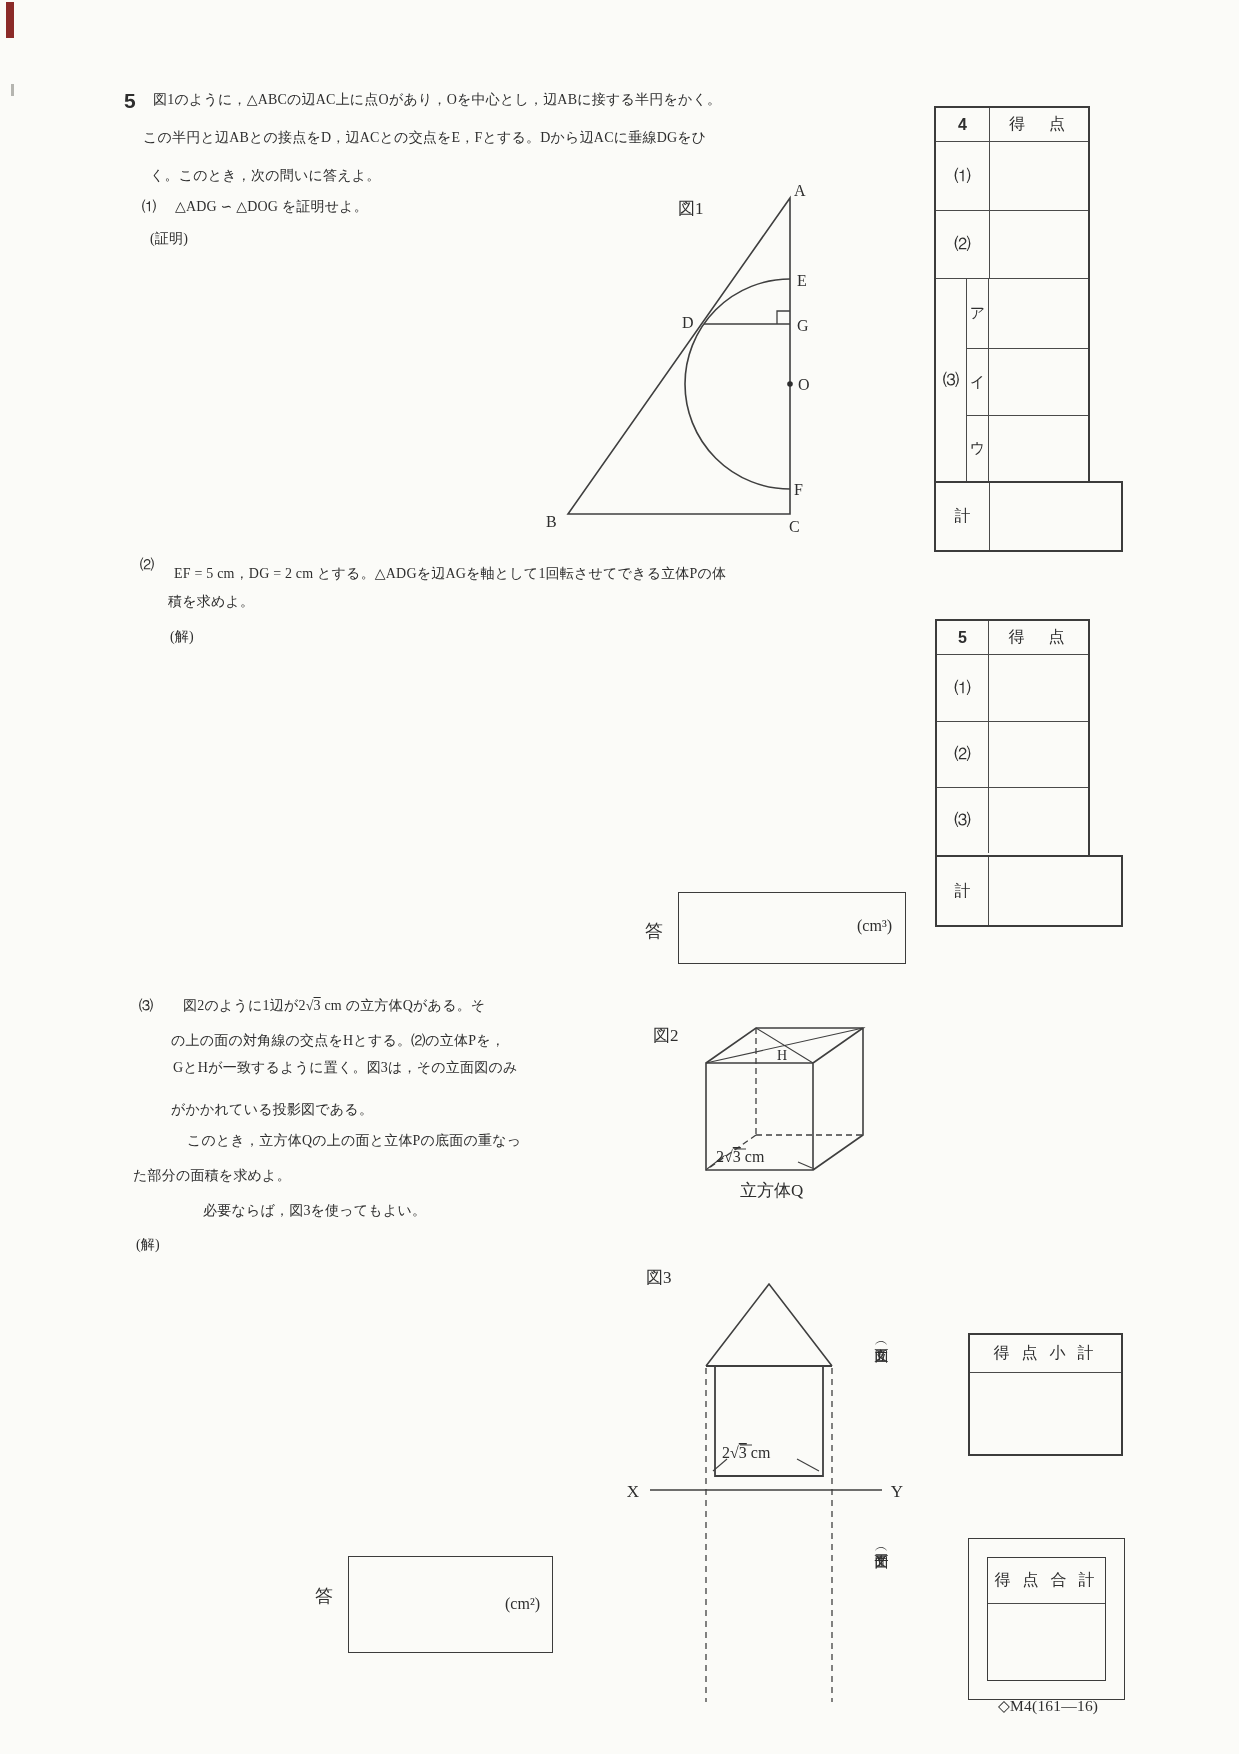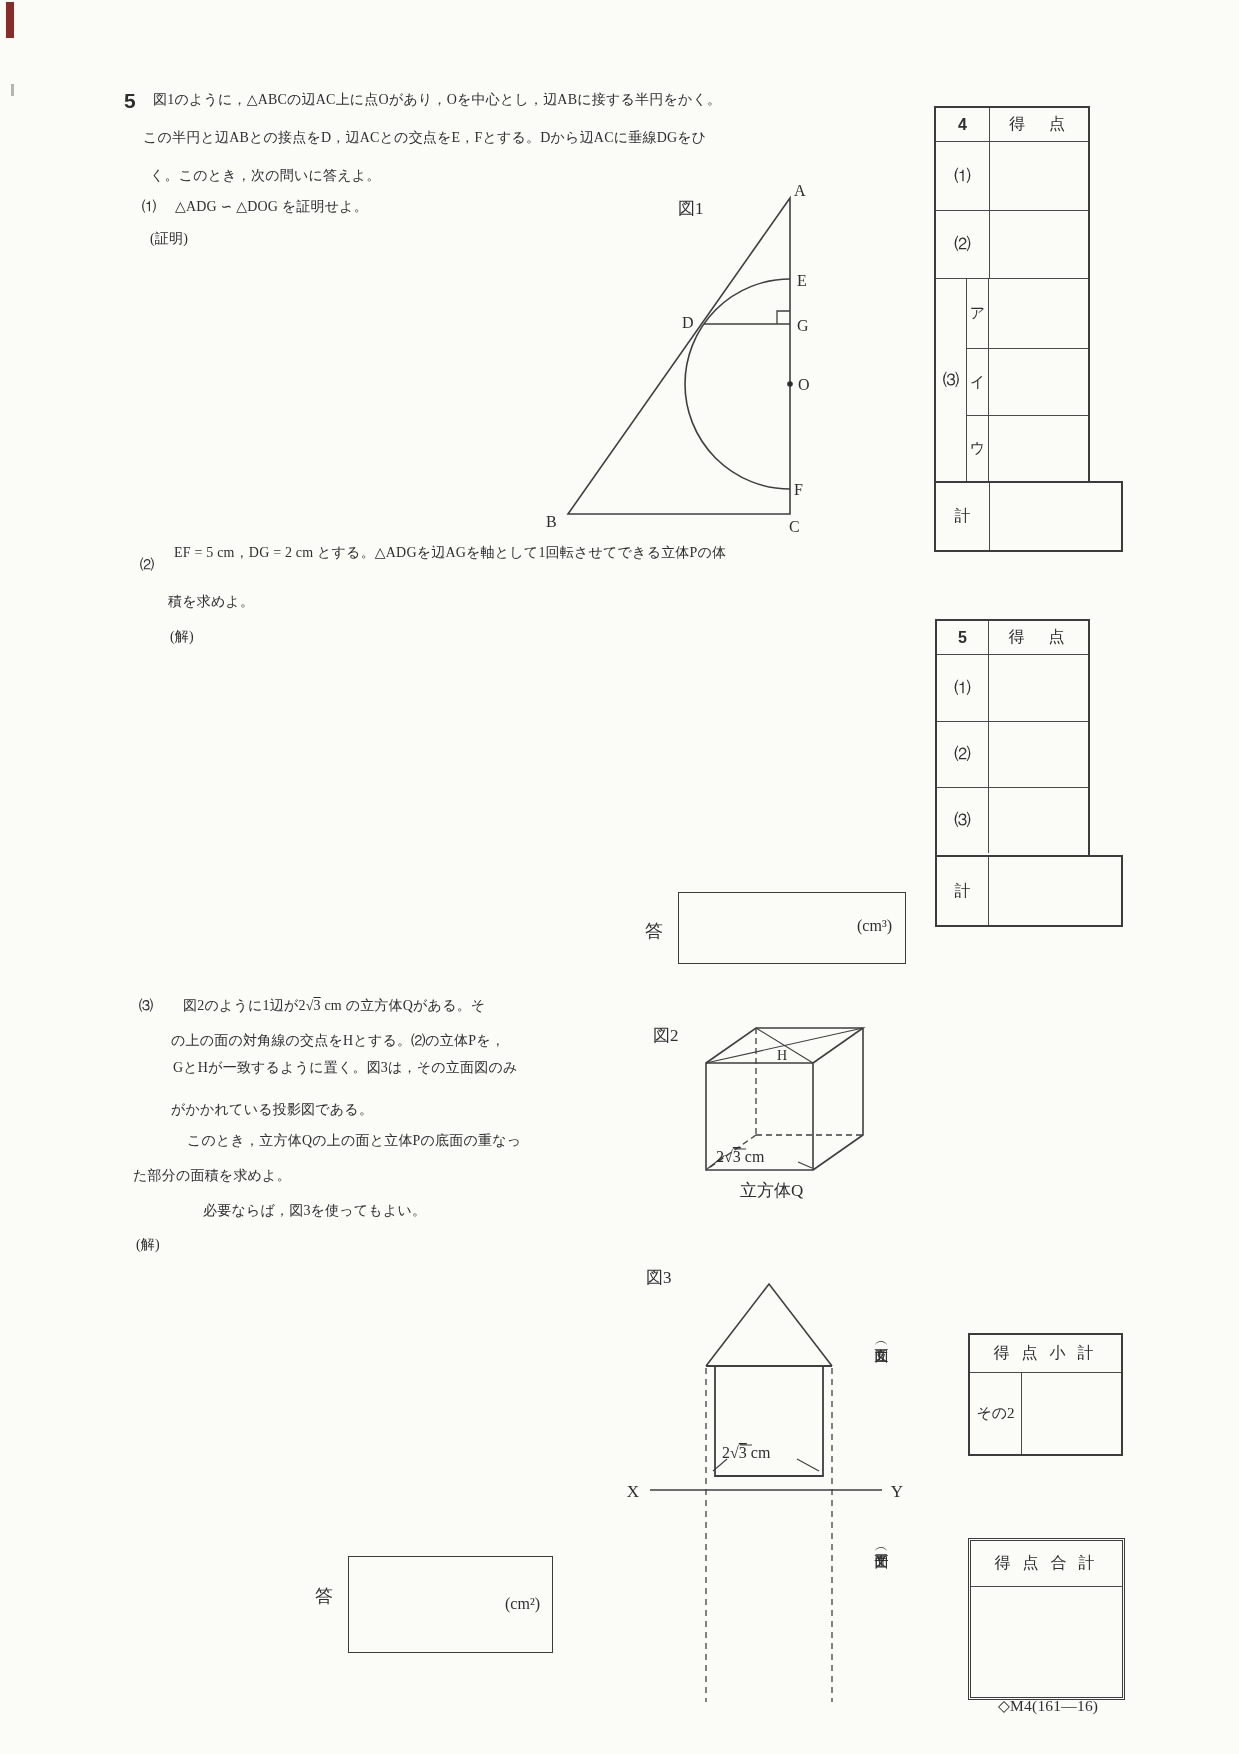--- a/index.html
+++ b/index.html
@@ -89,21 +89,21 @@
     </div>
   </div>
   <div class="box" style="left:934px;top:481px;width:189px;height:71px;">
     <div class="trow" style="height:100%;border-bottom:none;">
       <div class="tlabel" style="width:54px;">計</div>
       <div class="tfill"></div>
     </div>
   </div>
 
   <div class="t" style="left:140px;top:557px;">⑵</div>
-  <div class="t" style="left:174px;top:545px;">EF = 5 cm，DG = 2 cm とする。△ADGを辺AGを軸として1回転させてできる立体Pの体</div>
+  <div class="t" style="left:174px;top:566px;">EF = 5 cm，DG = 2 cm とする。△ADGを辺AGを軸として1回転させてできる立体Pの体</div>
   <div class="t" style="left:168px;top:594px;">積を求めよ。</div>
   <div class="t" style="left:170px;top:629px;">(解)</div>
 
   <div class="box" style="left:935px;top:619px;width:155px;height:238px;">
     <div class="trow" style="height:34px;">
       <div class="tlabel" style="width:52px;font-family:'Liberation Sans',sans-serif;font-weight:bold;">5</div>
       <div class="tfill hdr">得　点</div>
     </div>
     <div class="trow" style="height:67px;">
       <div class="tlabel" style="width:52px;">⑴</div>
@@ -167,27 +167,23 @@
     <path d="M797 1459 L819 1471" stroke="#3f3f3f" stroke-width="1.1" fill="none"></path>
     <text x="722" y="1458" font-size="16"><tspan>2√</tspan><tspan class="rad">3</tspan><tspan> cm</tspan></text>
     <line x1="740" y1="1445" x2="752" y2="1445" stroke="#3f3f3f" stroke-width="1"></line>
   </svg>
 
   <div class="vtext" style="left:872px;top:1336px;">（立面図）</div>
   <div class="vtext" style="left:872px;top:1542px;">（平面図）</div>
 
   <div class="box" style="left:968px;top:1333px;width:155px;height:123px;">
     <div class="hdr" style="height:38px;border-bottom:1.2px solid #4a4a4a;box-sizing:border-box;">得 点 小 計</div>
-    <div style="display:flex;height:81px;">
-      <div class="tlabel" style="width:52px;font-size:15px;">その2</div>
-      <div class="tfill"></div>
-    </div>
   </div>
 
-  <div style="position:absolute;left:968px;top:1538px;width:157px;height:162px;box-sizing:border-box;border:1.5px solid #3c3c3c;padding:1px;">
+  <div style="position:absolute;left:968px;top:1538px;width:157px;height:162px;box-sizing:border-box;border:1.5px solid #3c3c3c;padding:18px;">
     <div style="width:100%;height:100%;box-sizing:border-box;border:1.5px solid #3c3c3c;">
       <div class="hdr" style="height:46px;border-bottom:1.2px solid #4a4a4a;box-sizing:border-box;">得 点 合 計</div>
       <div></div>
     </div>
   </div>
 
   <div class="t" style="left:315px;top:1586px;font-size:18px;">答</div>
   <div class="ansbox" style="left:348px;top:1556px;width:205px;height:97px;">
     <div class="ansunit" style="right:12px;top:38px;">(cm²)</div>
   </div>

